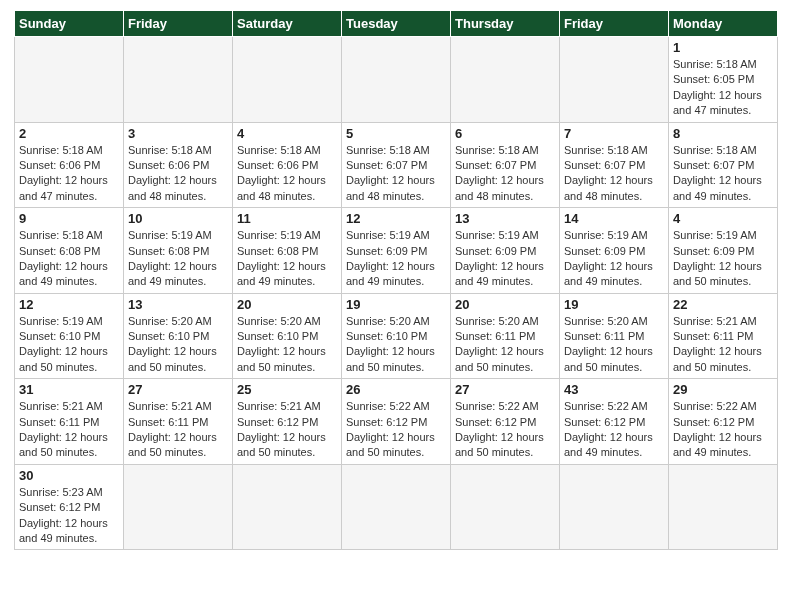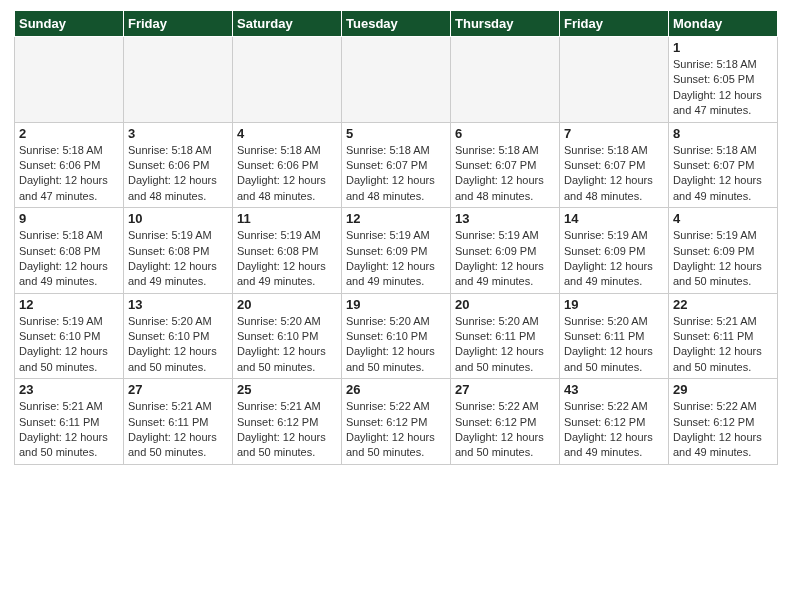--- a/index.html
+++ b/index.html
@@ -192,21 +192,21 @@
             <div class="day-num">19</div>
             <div class="day-info">Sunrise: 5:20 AM<br>Sunset: 6:11 PM<br>Daylight: 12 hours and 50 minutes.</div>
           </td>
           <td>
             <div class="day-num">22</div>
             <div class="day-info">Sunrise: 5:21 AM<br>Sunset: 6:11 PM<br>Daylight: 12 hours and 50 minutes.</div>
           </td>
         </tr>
         <tr>
           <td>
-            <div class="day-num">23</div>
+            <div class="day-num">31</div>
             <div class="day-info">Sunrise: 5:21 AM<br>Sunset: 6:11 PM<br>Daylight: 12 hours and 50 minutes.</div>
           </td>
           <td>
             <div class="day-num">27</div>
             <div class="day-info">Sunrise: 5:21 AM<br>Sunset: 6:11 PM<br>Daylight: 12 hours and 50 minutes.</div>
           </td>
           <td>
             <div class="day-num">25</div>
             <div class="day-info">Sunrise: 5:21 AM<br>Sunset: 6:12 PM<br>Daylight: 12 hours and 50 minutes.</div>
           </td>
@@ -219,16 +219,28 @@
             <div class="day-info">Sunrise: 5:22 AM<br>Sunset: 6:12 PM<br>Daylight: 12 hours and 50 minutes.</div>
           </td>
           <td>
             <div class="day-num">43</div>
             <div class="day-info">Sunrise: 5:22 AM<br>Sunset: 6:12 PM<br>Daylight: 12 hours and 49 minutes.</div>
           </td>
           <td>
             <div class="day-num">29</div>
             <div class="day-info">Sunrise: 5:22 AM<br>Sunset: 6:12 PM<br>Daylight: 12 hours and 49 minutes.</div>
           </td>
+        </tr>
+        <tr>
+          <td>
+            <div class="day-num">30</div>
+            <div class="day-info">Sunrise: 5:23 AM<br>Sunset: 6:12 PM<br>Daylight: 12 hours and 49 minutes.</div>
+          </td>
+          <td class="empty-cell"></td>
+          <td class="empty-cell"></td>
+          <td class="empty-cell"></td>
+          <td class="empty-cell"></td>
+          <td class="empty-cell"></td>
+          <td class="empty-cell"></td>
         </tr>
       </tbody>
   </table>
 </div>
 
 </body></html>

